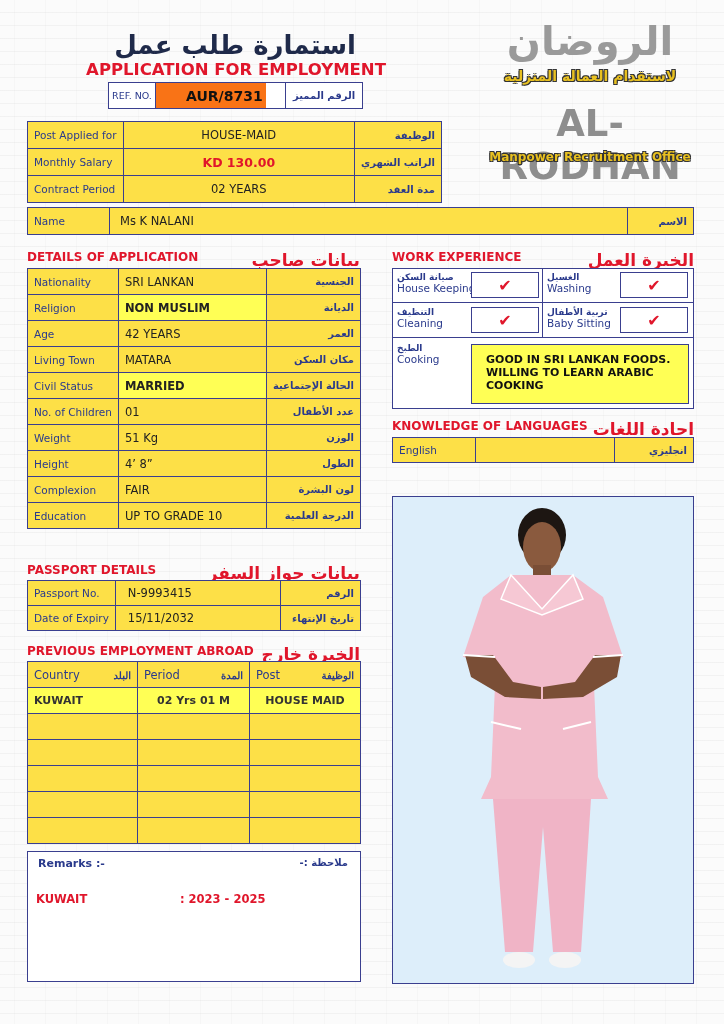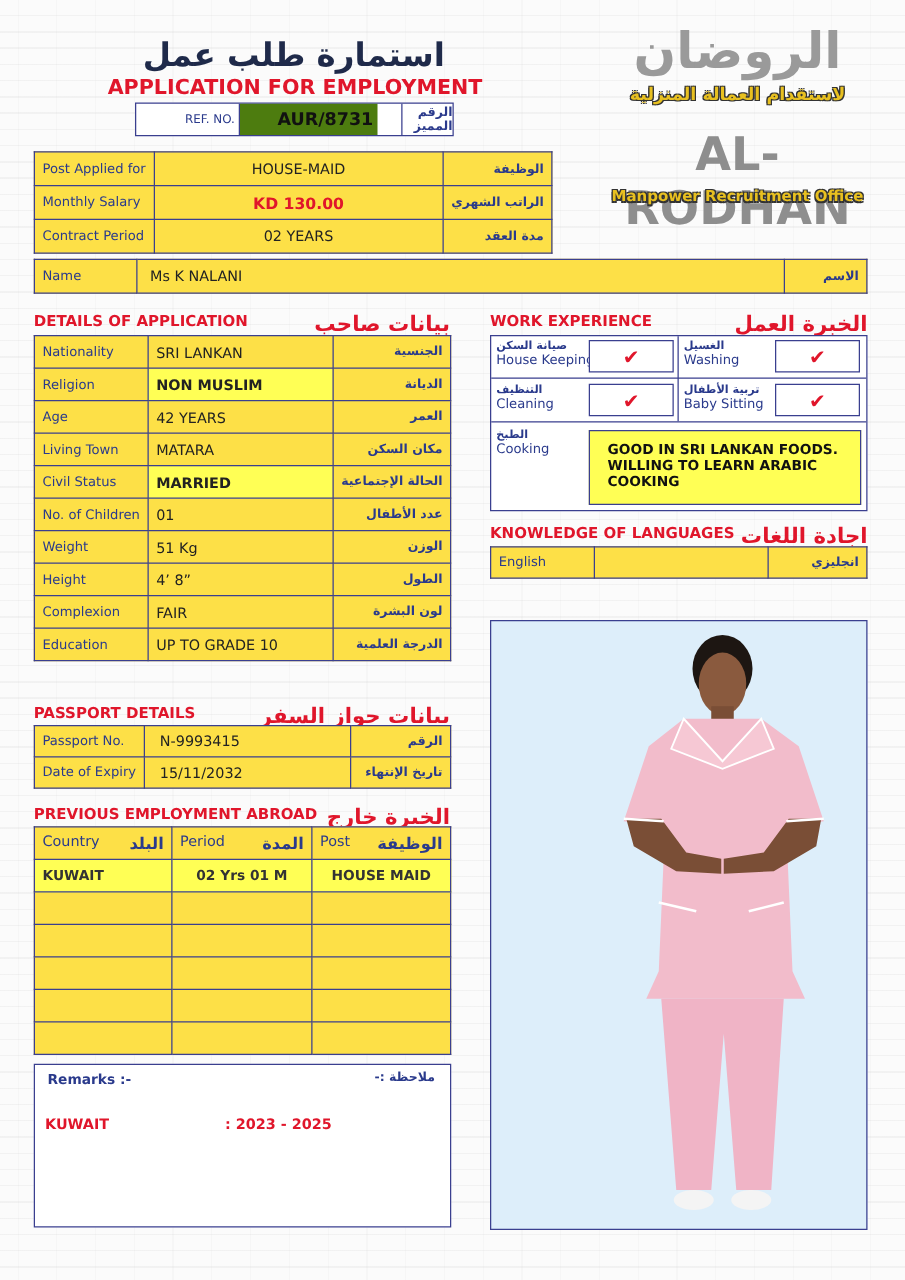--- a/index.html
+++ b/index.html
@@ -7,31 +7,31 @@
   body {
     position: relative;
     font-family: "DejaVu Sans", sans-serif;
     color: #333;
     background-color: #fbfbfb;
     background-image:
       repeating-linear-gradient(0deg, transparent 0 10px, rgba(200,200,200,0.18) 10px 11px, transparent 11px 13px),
       repeating-linear-gradient(90deg, transparent 0 14px, rgba(210,210,210,0.12) 14px 15px, transparent 15px 31px);
   }
   .abs { position: absolute; }
-  .border-blue { border: 1.5px solid #3a3f8f; padding-left: 36px; }
+  .border-blue { border: 1.5px solid #3a3f8f; }
   .ar { direction: rtl; font-family: "DejaVu Sans", sans-serif; font-weight: bold; color: #2b3a8c; font-size: 10px; }
 
   
   #title-ar { left: 80px; top: 30px; width: 310px; text-align: center; font-size: 26px; font-weight: bold; color: #1f2a4a; letter-spacing: 6px; direction: rtl; }
   #title-en { left: 80px; top: 60px; width: 312px; text-align: center; font-size: 16.5px; font-weight: bold; color: #e0162b; }
   #ref-box { left: 108px; top: 82px; width: 255px; height: 27px; background: #fff; display: flex; }
   #ref-box > div { height: 100%; display: flex; align-items: center; }
   .ref-label { width: 47px; border-right: 1.5px solid #3a3f8f; justify-content: center; font-size: 9.5px; color: #2a3a8c; }
   .ref-value { width: 129px; justify-content: flex-start; }
-  .ref-value span { background: #4d7c0f; padding: 0 10px 0 30px; height: 100%; display: flex; align-items: center; font-weight: bold; font-size: 14px; color: #111; width: 110px; }
+  .ref-value span { background: #f97316; padding: 0 10px 0 30px; height: 100%; display: flex; align-items: center; font-weight: bold; font-size: 14px; color: #111; width: 110px; }
   .ref-label-ar { flex: 1; border-left: 1.5px solid #3a3f8f; justify-content: center; }
 
   
   #logo-ar { left: 470px; top: 18px; width: 240px; text-align: center; font-size: 40px; font-weight: bold; color: #9a9a9a; direction: rtl; letter-spacing: 4px; }
   #logo-sub-ar { left: 470px; top: 68px; width: 240px; text-align: center; font-size: 14px; font-weight: bold; color: #e8c020; direction: rtl; text-shadow: 1px 1px 0 #333, -1px -1px 0 #333, 1px -1px 0 #333, -1px 1px 0 #333; }
   #logo-en { left: 468px; top: 102px; width: 244px; text-align: center; font-size: 37px; font-weight: bold; color: #8e8e8e; letter-spacing: 0px; font-family: "DejaVu Sans", sans-serif; }
   #logo-sub-en { left: 470px; top: 150px; width: 240px; text-align: center; font-size: 12px; font-weight: bold; color: #e8c020; text-shadow: 1px 1px 0 #333, -1px -1px 0 #333, 1px -1px 0 #333, -1px 1px 0 #333; }
 
   
   table { border-collapse: collapse; background: #fde047; position: absolute; }
@@ -51,21 +51,21 @@
 
   #details-table { left: 27px; top: 268px; width: 334px; }
   #details-table td { height: 26px; }
 
   #passport-table { left: 27px; top: 580px; width: 334px; }
   #passport-table td { height: 25px; }
 
   #prev-table { left: 27px; top: 661px; width: 334px; }
   #prev-table td { height: 26px; font-size: 11px; }
   #prev-table td.h { color: #2a3a8c; font-size: 11.5px; }
-  #prev-table td.h .ar-in { float: right; direction: rtl; font-weight: bold; font-size: 13px; color: #2a3a8c; margin-top: 2px; }
+  #prev-table td.h .ar-in { float: right; direction: rtl; font-weight: bold; font-size: 10px; color: #2a3a8c; margin-top: 2px; font-family: Liberation Serif, serif; }
 
   #remarks { left: 27px; top: 851px; width: 334px; height: 131px; background: #fff; }
   #remarks-label { left: 10px; top: 5px; font-size: 11px; font-weight: bold; color: #2a3a8c; }
   #remarks-label-ar { right: 12px; top: 5px; font-size: 10px; font-weight: bold; color: #2a3a8c; direction: rtl; }
   #remark-country { left: 8px; top: 40px; font-size: 11.5px; font-weight: bold; color: #e0162b; }
   #remark-period { left: 152px; top: 40px; font-size: 11.5px; font-weight: bold; color: #e0162b; }
 
   
   #work-box { left: 392px; top: 268px; width: 302px; height: 141px; background: #fff; }
   .we-cell { position: absolute; }

